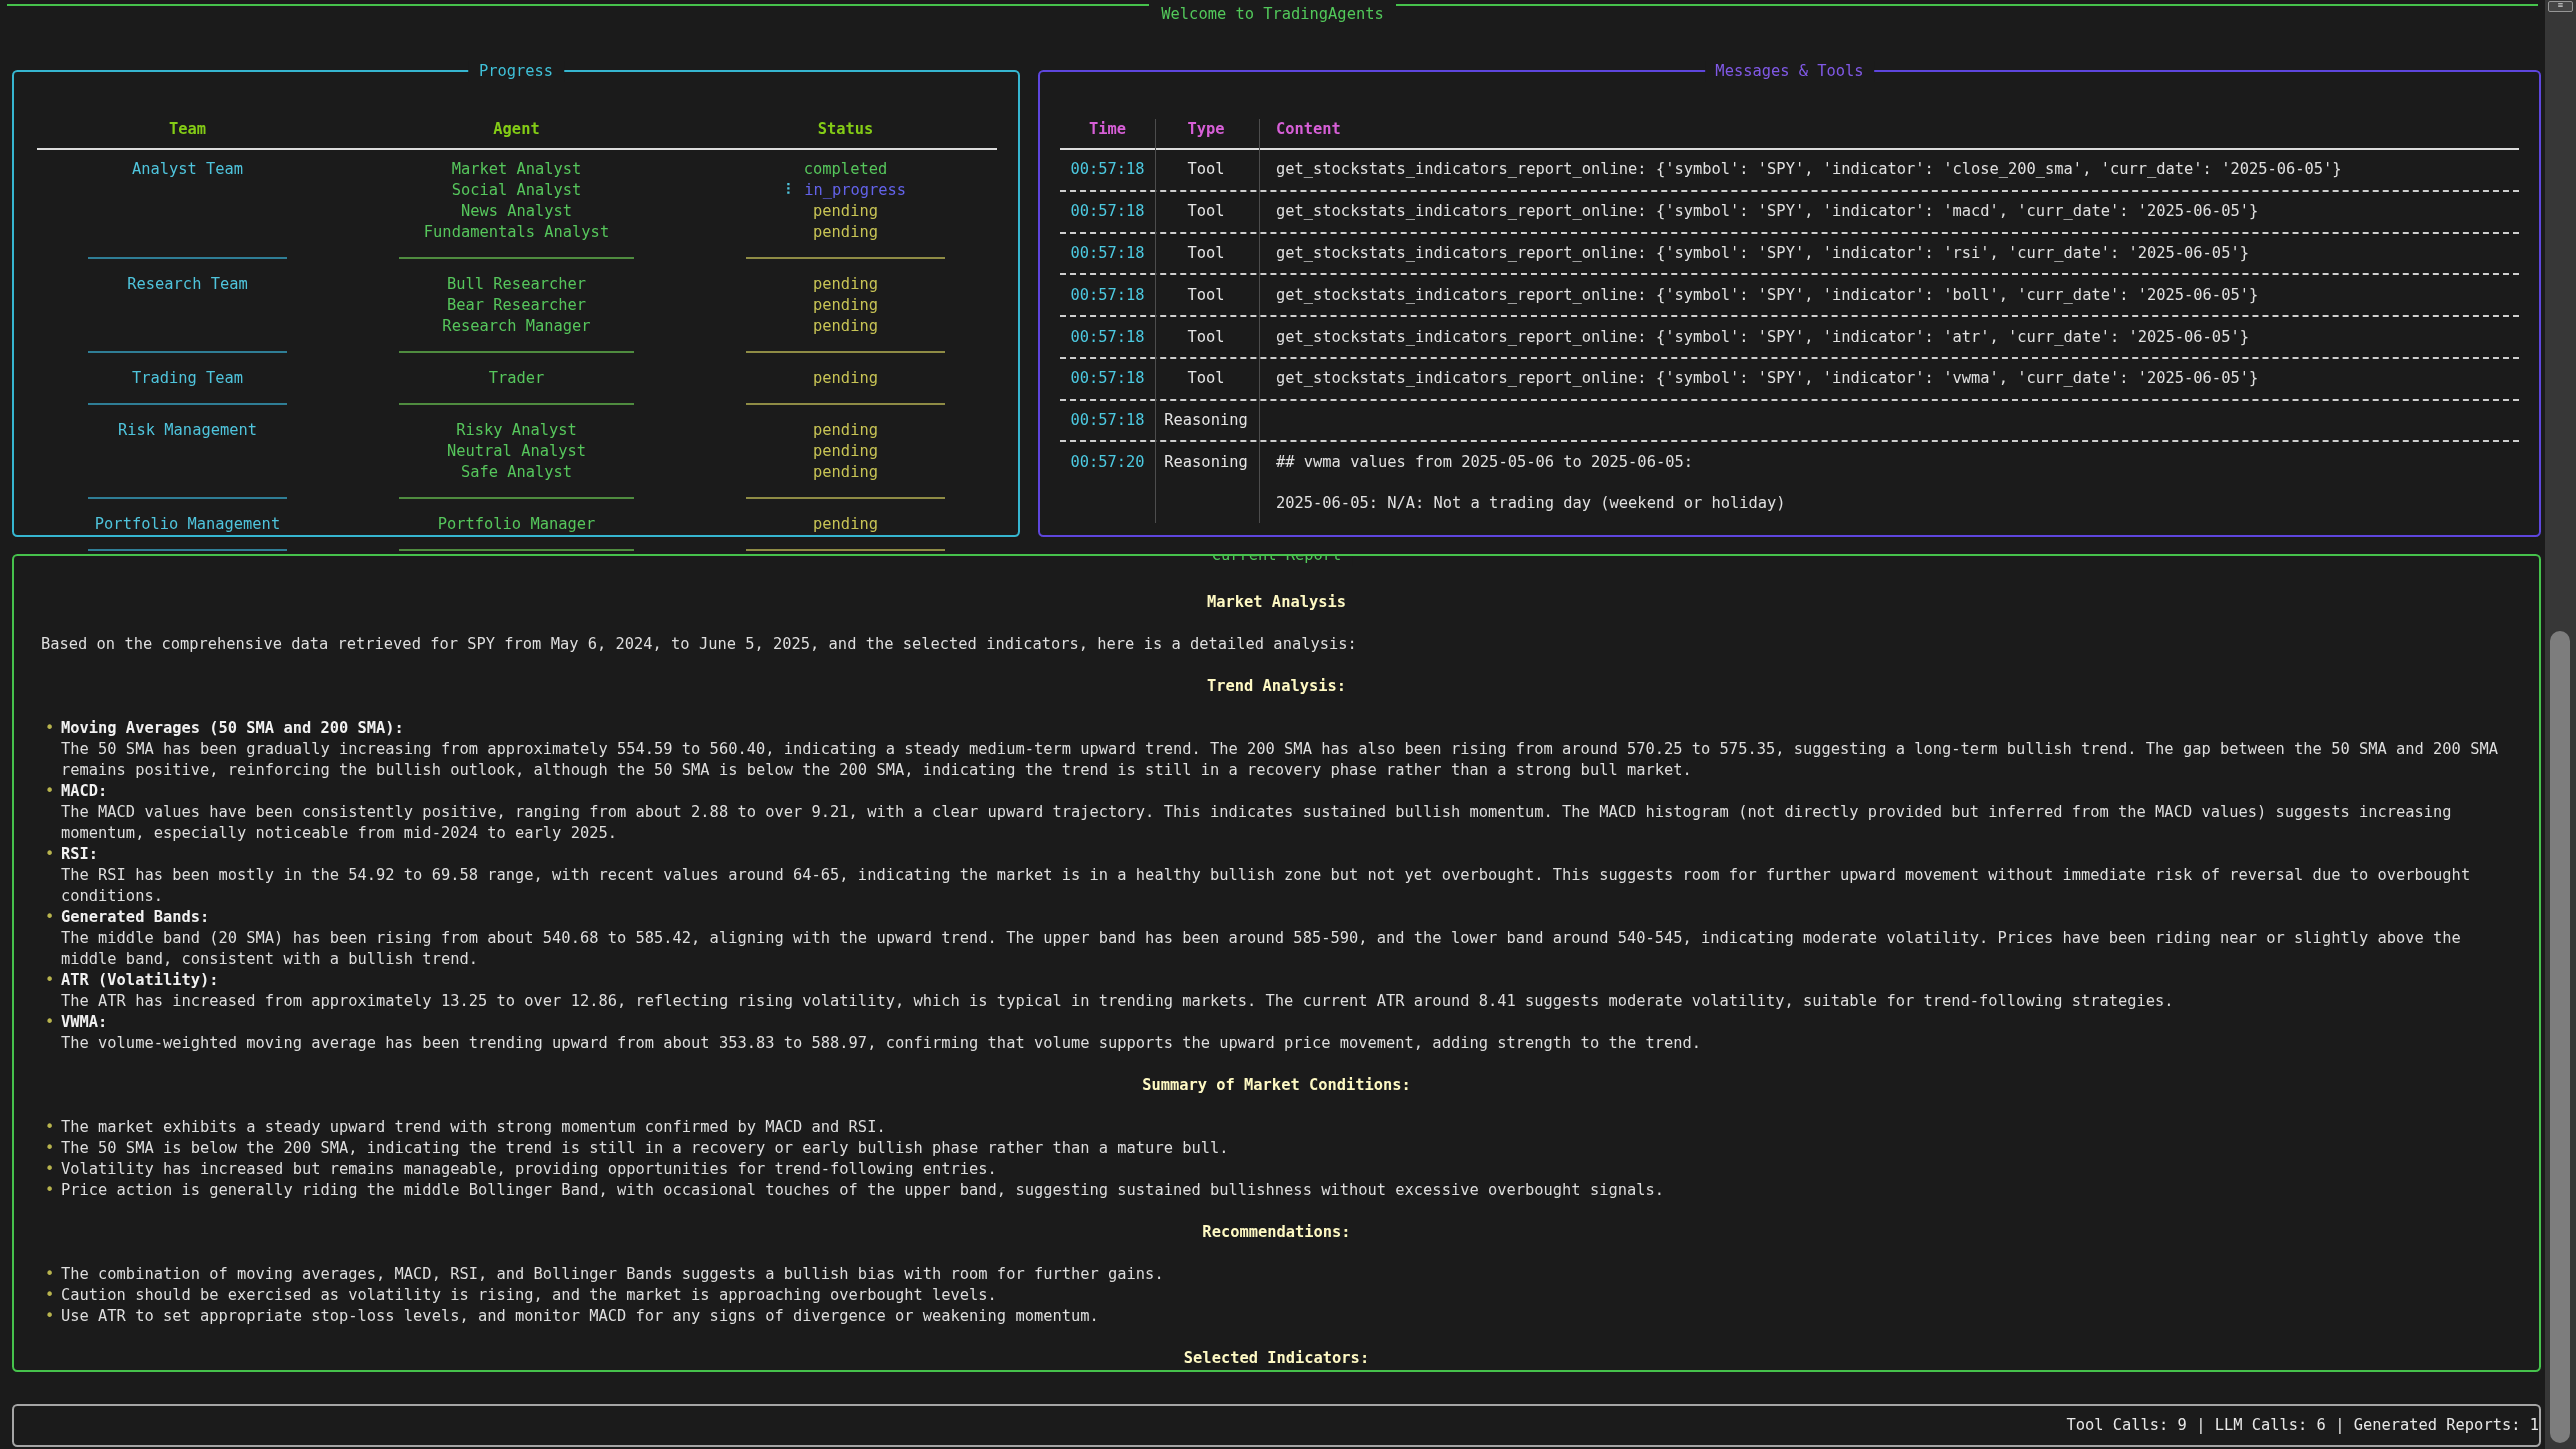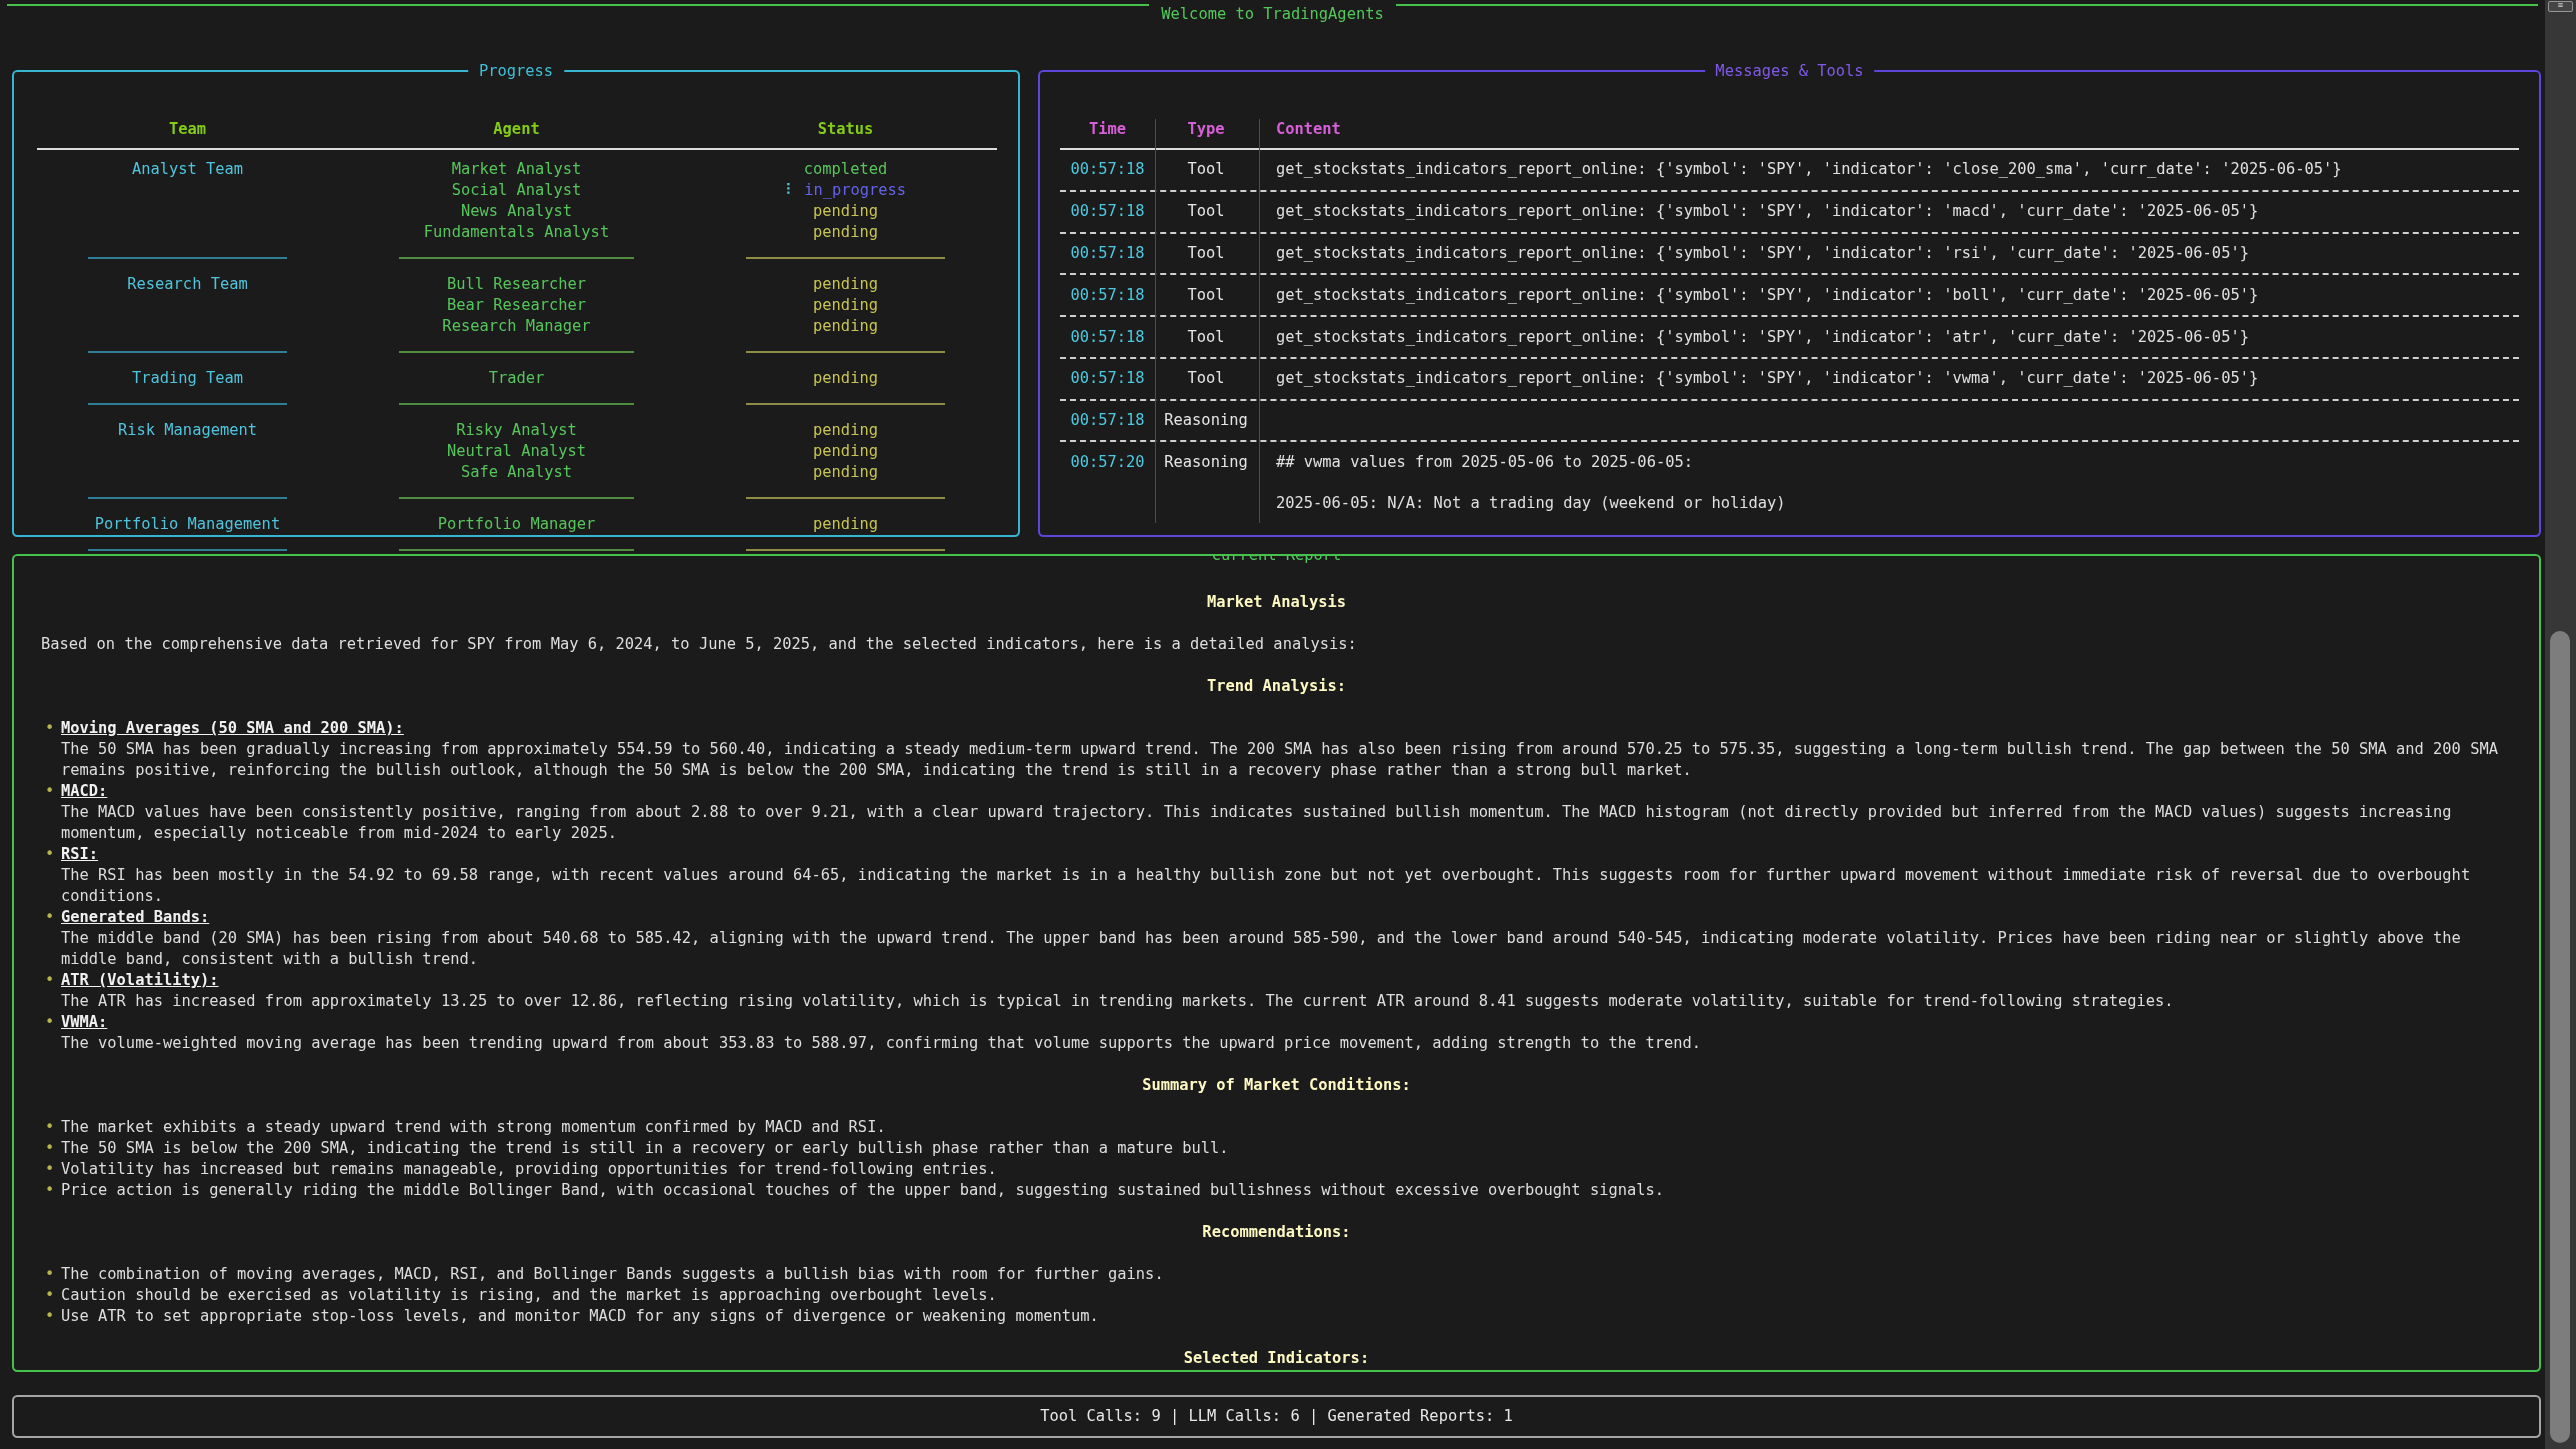--- a/index.html
+++ b/index.html
@@ -60,25 +60,25 @@
   
   .panel-report { margin:17px 4px 0 12px; height:818px; border:2px solid #46c24c; overflow:hidden; }
   .panel-report .panel-title { color:#52c85a; }
   .report-body { padding:36px 27px 0 27px; }
   .rheading { text-align:center; font-weight:bold; color:#fef9c3; }
   .rintro { margin-top:21px; color:#dedede; }
   .rspace { height:21px; }
   ul.rlist { list-style:none; }
   ul.rlist li { position:relative; padding-left:20px; color:#dedede; }
   .bullet { position:absolute; left:4px; top:0; color:#b8b44e; }
-  .term { font-weight:bold; color:#f1f1f1;text-decoration:underline; }
-
-  
-  .footer { margin:23px 4px 0 12px; height:43px; border:2px solid #a5a5a5; border-radius:5.4px;
-            display:flex; align-items:center; justify-content:center; color:#e8e8e8; }
+  .term { font-weight:bold; color:#f1f1f1; }
+
+  
+  .footer { margin:32px 4px 0 12px; height:43px; border:2px solid #a5a5a5; border-radius:5.4px;
+            display:flex; align-items:center; justify-content:flex-end; color:#e8e8e8; }
 
   
   .scrollbar { position:absolute; right:0; top:0; width:31px; height:1449px; background:#373737; }
   .sb-button { position:absolute; top:1.3px; left:2.7px; width:25.5px; height:10.7px; background:#454545;
                border:1.3px solid #969696; border-radius:2px; color:#cfcfcf; font-size:8.7px;
                line-height:7.4px; text-align:center; }
   .sb-thumb { position:absolute; left:5.4px; top:631px; width:20px; height:812px; background:#7d7d7d;
               border-radius:10px; }
 </style>
 </head>

